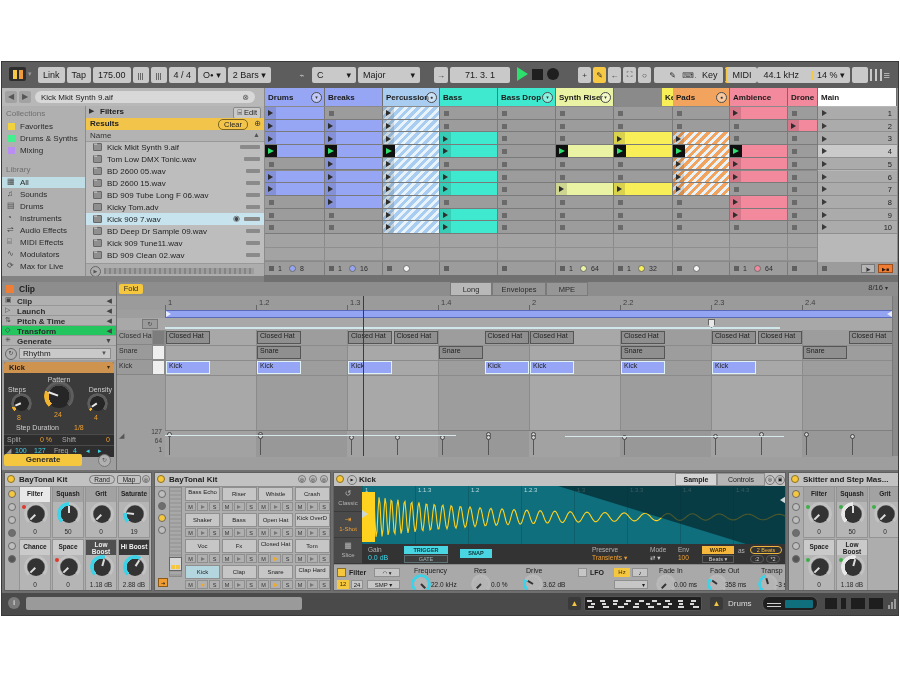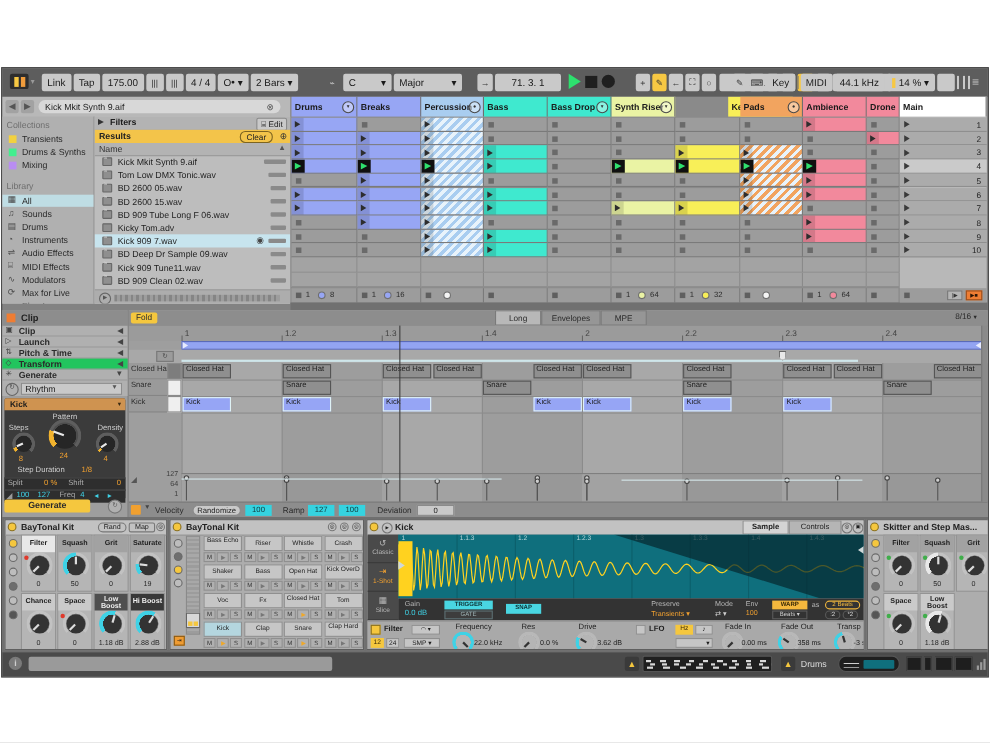--- a/index.html
+++ b/index.html
@@ -90,21 +90,21 @@
         <div style="position: absolute; left: 3px; top: 3px; width: 12px; height: 12px; background: rgb(162, 162, 162); border-radius: 2px; color: rgb(85, 85, 85); font-size: 8px; text-align: center; line-height: 12px;">◀</div>
         <div style="position: absolute; left: 17px; top: 3px; width: 12px; height: 12px; background: rgb(162, 162, 162); border-radius: 2px; color: rgb(85, 85, 85); font-size: 8px; text-align: center; line-height: 12px;">▶</div>
         <div style="position: absolute; left: 33px; top: 3px; width: 220px; height: 12px; background: rgb(216, 216, 216); border-radius: 6px; font-size: 8px; color: rgb(34, 34, 34); display: flex; align-items: center; padding: 0px 6px; box-sizing: border-box; justify-content: space-between;">
           <div style="position: static;">Kick Mkit Synth 9.aif</div>
           <div style="position: static; color: rgb(85, 85, 85);">⊗</div>
         </div>
         <div style="position: absolute; left: 0px; top: 18px; width: 84px; height: 170px; background: rgb(176, 176, 176); border-right: 1px solid rgb(141, 141, 141); box-sizing: border-box; overflow: hidden;">
           <div style="position: absolute; left: 4px; top: 3px; color: rgb(111, 111, 111); font-size: 8px;">Collections</div>
           <div style="position: absolute; left: 0px; top: 15px; width: 84px; height: 11px;">
             <div style="position: absolute; left: 6px; top: 2px; width: 7px; height: 7px; background: rgb(242, 209, 63);"></div>
-            <div style="position: absolute; left: 18px; top: 1px; font-size: 8px; color: rgb(42, 42, 42);">Transients</div>
+            <div style="position: absolute; left: 18px; top: 1px; font-size: 8px; color: rgb(42, 42, 42);">Favorites</div>
           </div>
           <div style="position: absolute; left: 0px; top: 27px; width: 84px; height: 11px;">
             <div style="position: absolute; left: 6px; top: 2px; width: 7px; height: 7px; background: rgb(67, 239, 142);"></div>
             <div style="position: absolute; left: 18px; top: 1px; font-size: 8px; color: rgb(42, 42, 42);">Drums &amp; Synths</div>
           </div>
           <div style="position: absolute; left: 0px; top: 39px; width: 84px; height: 11px;">
             <div style="position: absolute; left: 6px; top: 2px; width: 7px; height: 7px; background: rgb(185, 141, 242);"></div>
             <div style="position: absolute; left: 18px; top: 1px; font-size: 8px; color: rgb(42, 42, 42);">Mixing</div>
           </div>
           <div style="position: absolute; left: 4px; top: 59px; color: rgb(111, 111, 111); font-size: 8px;">Library</div>
@@ -996,32 +996,20 @@
           <div style="position: absolute; left: 639px; top: 1px; width: 5px; height: 5px; border: 1px solid rgb(68, 68, 68); border-radius: 50%; background: rgb(207, 207, 207); box-sizing: border-box;"></div>
           <div style="position: absolute; left: 686.5px; top: 5.3622px; width: 1px; height: 18.6378px; background: rgb(85, 85, 85);"></div>
           <div style="position: absolute; left: 684.5px; top: 3.3622px; width: 5px; height: 5px; border: 1px solid rgb(68, 68, 68); border-radius: 50%; background: rgb(207, 207, 207); box-sizing: border-box;"></div>
           <div style="position: absolute; left: 0px; top: 4px; width: 40%; height: 1px; background: rgb(214, 232, 236);"></div>
           <div style="position: absolute; left: 55%; top: 5px; width: 30%; height: 1px; background: rgb(214, 232, 236);"></div>
         </div>
         <div style="position: absolute; left: 2px; top: 150px; font-size: 7px; color: rgb(85, 85, 85);">◢</div>
         <div style="position: absolute; right: 736px; top: 146px; font-size: 6.5px; color: rgb(61, 61, 61);">127</div>
         <div style="position: absolute; right: 736px; top: 155px; font-size: 6.5px; color: rgb(61, 61, 61);">64</div>
         <div style="position: absolute; right: 736px; top: 164px; font-size: 6.5px; color: rgb(61, 61, 61);">1</div>
-        <div style="position: absolute; left: 0px; top: 174px; width: 781px; height: 14px; background: rgb(141, 141, 141); border-top: 1px solid rgb(122, 122, 122);">
-          <div style="position: absolute; left: 2px; top: 2px; width: 9px; height: 9px; background: rgb(240, 160, 48); border-radius: 1px;"></div>
-          <div style="position: absolute; left: 14px; top: 2px; font-size: 6px; color: rgb(68, 68, 68);">▼</div>
-          <div style="position: absolute; left: 24px; top: 2px; font-size: 7.5px; color: rgb(43, 43, 43);">Velocity</div>
-          <div style="position: absolute; left: 58px; top: 1.5px; width: 44px; height: 10px; background: rgb(201, 201, 201); border: 1px solid rgb(138, 138, 138); border-radius: 5px; font-size: 7px; text-align: center; line-height: 9px; box-sizing: border-box;">Randomize</div>
-          <div style="position: absolute; left: 106px; top: 1.5px; width: 24px; height: 10px; background: rgb(53, 211, 224); font-size: 7px; text-align: center; line-height: 10px; color: rgb(16, 56, 60);">100</div>
-          <div style="position: absolute; left: 140px; top: 2px; font-size: 7.5px; color: rgb(43, 43, 43);">Ramp</div>
-          <div style="position: absolute; left: 163px; top: 1.5px; width: 24px; height: 10px; background: rgb(53, 211, 224); font-size: 7px; text-align: center; line-height: 10px; color: rgb(16, 56, 60);">127</div>
-          <div style="position: absolute; left: 191px; top: 1.5px; width: 24px; height: 10px; background: rgb(53, 211, 224); font-size: 7px; text-align: center; line-height: 10px; color: rgb(16, 56, 60);">100</div>
-          <div style="position: absolute; left: 226px; top: 2px; font-size: 7.5px; color: rgb(43, 43, 43);">Deviation</div>
-          <div style="position: absolute; left: 262px; top: 1.5px; width: 34px; height: 10px; background: rgb(201, 201, 201); border: 1px solid rgb(138, 138, 138); box-sizing: border-box; font-size: 7px; text-align: center; line-height: 9px;">0</div>
-        </div>
         <div style="position: absolute; left: 246.38px; top: 14px; width: 1px; height: 160px; background: rgb(60, 60, 60);"></div>
         <div style="position: absolute; right: 0px; top: 14px; width: 5px; height: 160px; background: rgb(138, 138, 138); border-left: 1px solid rgb(119, 119, 119);"></div>
       </div>
   <div id="devices" class="abs" style="left:0;top:408px;width:896px;height:123px;background:#6f6f6f;overflow:hidden;">
         <div style="position: absolute; left: 2px; top: 2px; width: 148px; height: 119px; background: rgb(173, 173, 173); border: 1px solid rgb(95, 95, 95); box-sizing: border-box; overflow: hidden;">
           <div style="position: absolute; left: 0px; top: 0px; width: 148px; height: 13px; background: rgb(194, 194, 194); border-bottom: 1px solid rgb(143, 143, 143);">
             <div style="position: absolute; left: 2px; top: 2px; width: 8px; height: 8px; border-radius: 50%; background: rgb(245, 199, 62); border: 1px solid rgb(138, 112, 32); box-sizing: border-box;"></div>
             <div style="position: absolute; left: 14px; top: 1.5px; font-size: 8px; font-weight: bold; color: rgb(34, 34, 34); white-space: nowrap;">BayTonal Kit</div>
             <div style="position: absolute; left: 84px; top: 1.5px; width: 26px; height: 9px; border: 1px solid rgb(119, 119, 119); border-radius: 5px; font-size: 6.5px; text-align: center; line-height: 8px; box-sizing: border-box;">Rand</div>
             <div style="position: absolute; left: 112px; top: 1.5px; width: 24px; height: 9px; border: 1px solid rgb(119, 119, 119); border-radius: 2px; font-size: 6.5px; text-align: center; line-height: 8px; box-sizing: border-box;">Map</div>

